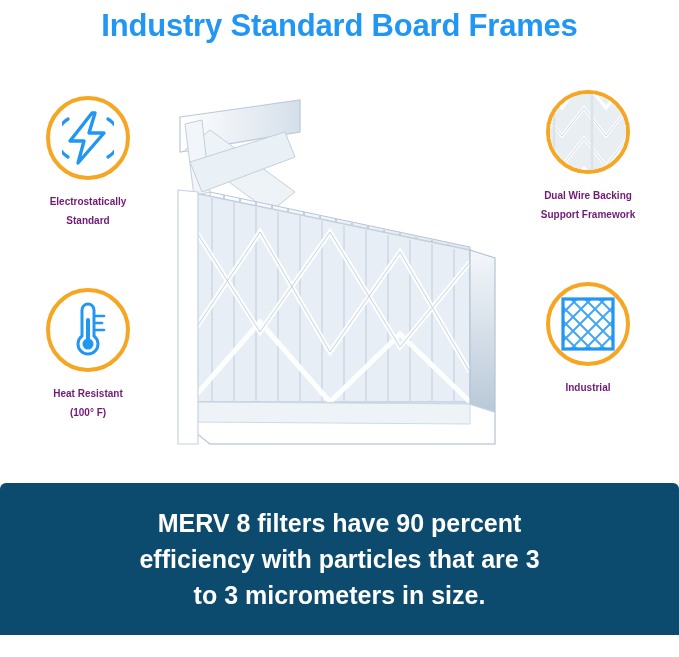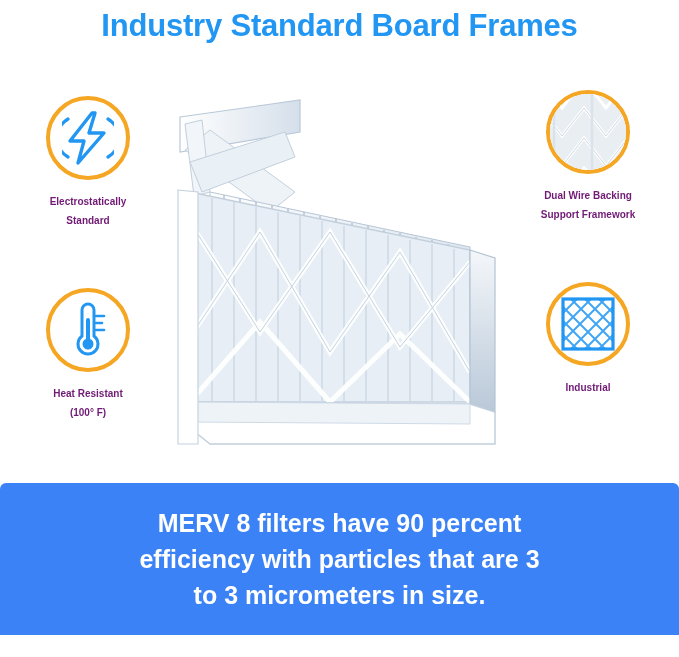--- a/index.html
+++ b/index.html
@@ -92,21 +92,21 @@
     height: 400px;
   }
 
   
   .banner {
     position: absolute;
     left: 0;
     top: 483px;
     width: 679px;
     height: 152px;
-    background: #3b82f6;
+    background: #0c4a6e;
     border-radius: 6px 6px 0 0;
     display: flex;
     align-items: center;
     justify-content: center;
   }
   .banner-text {
     color: #ffffff;
     font-size: 25px;
     font-weight: bold;
     line-height: 36px;

